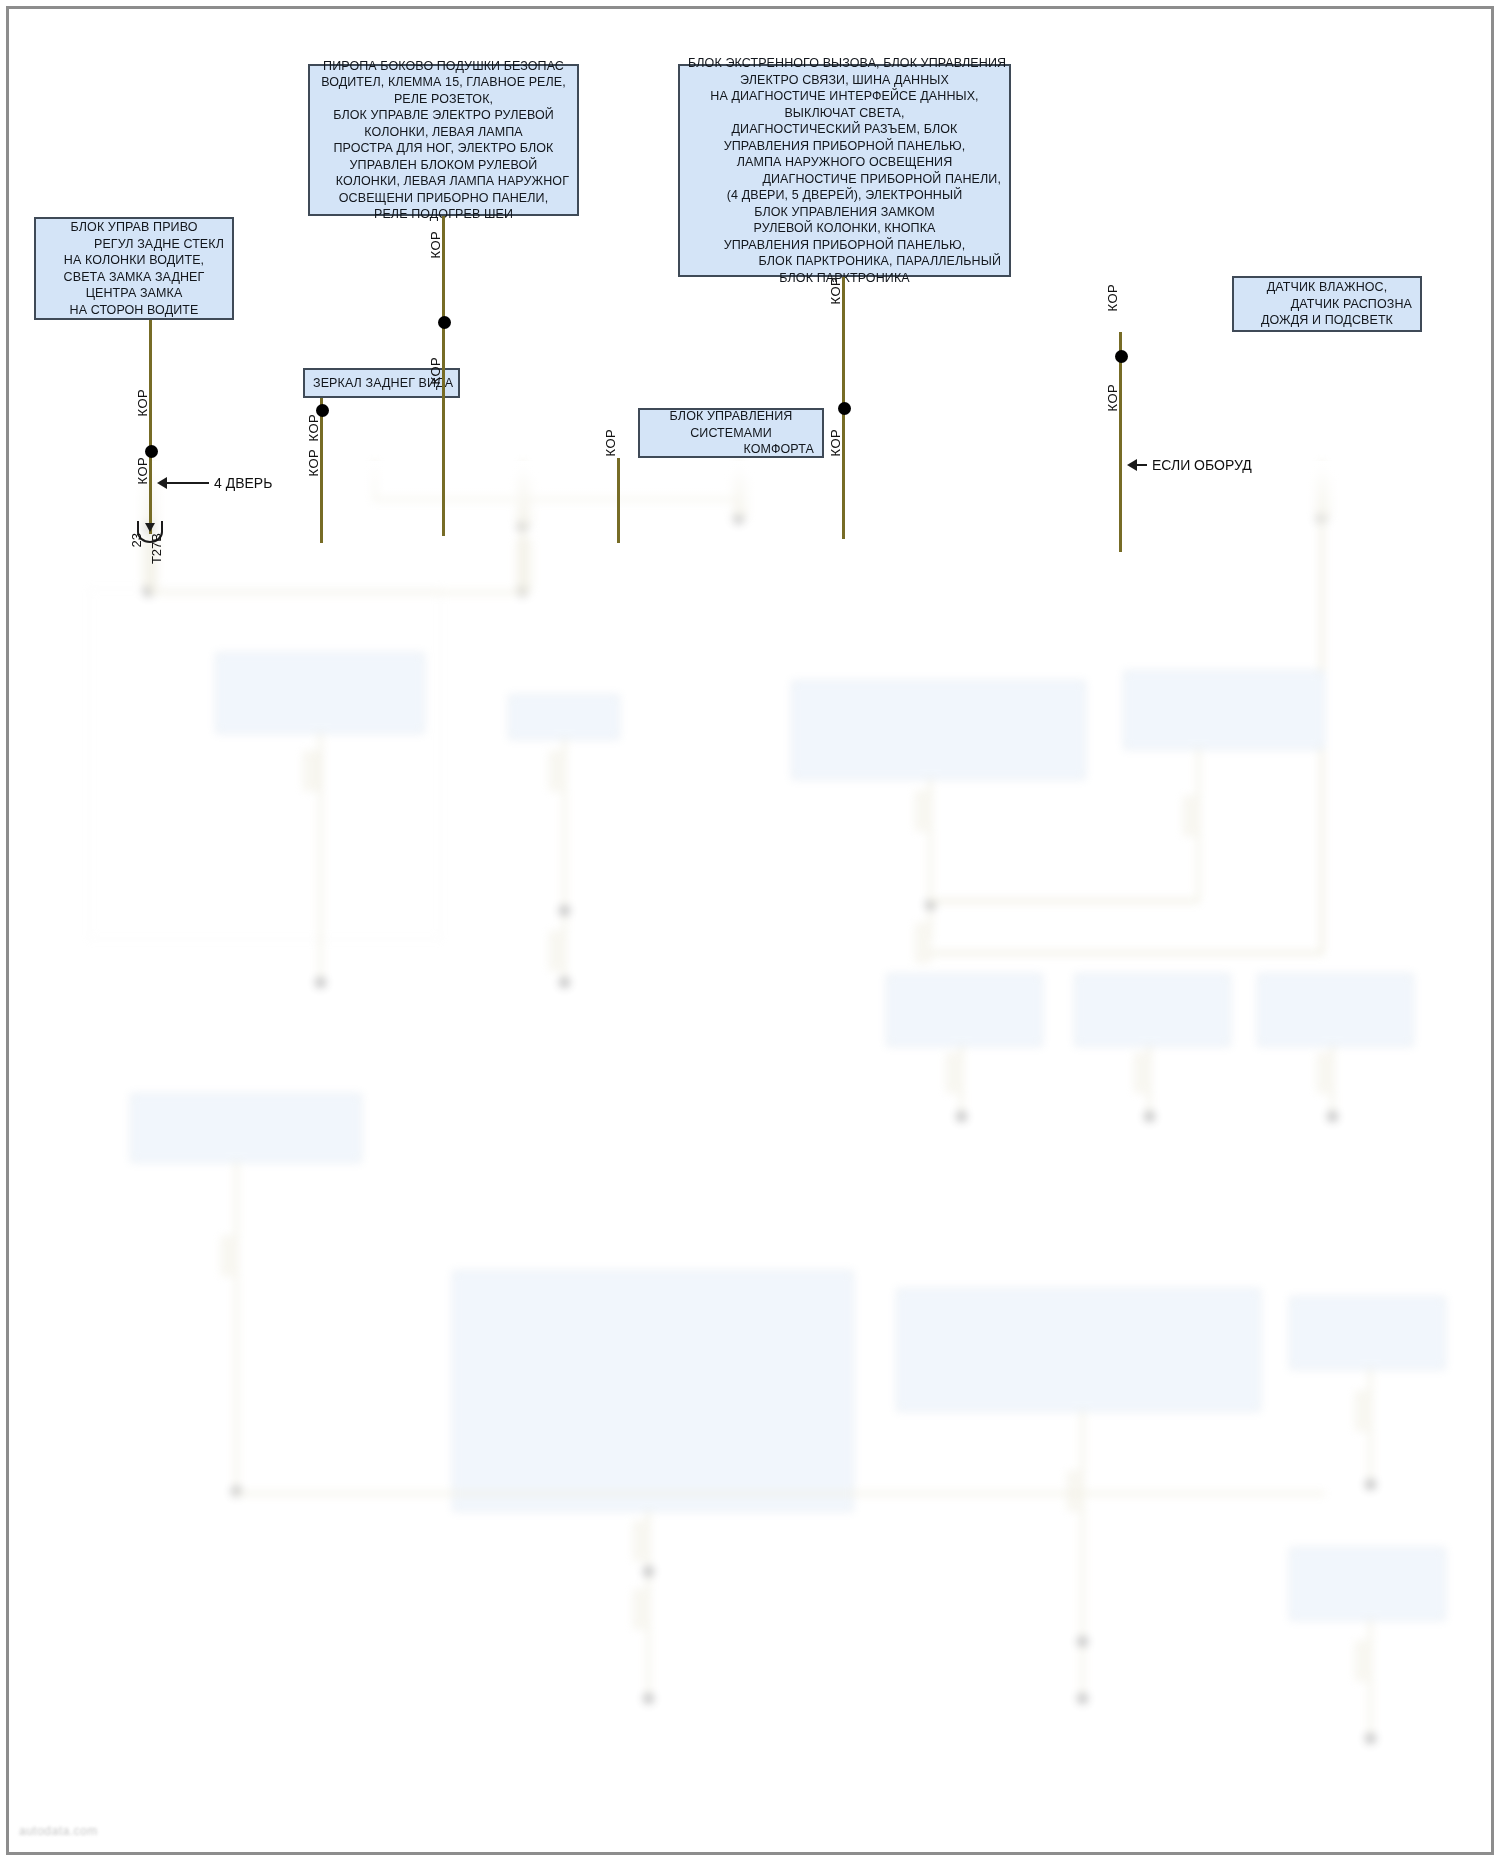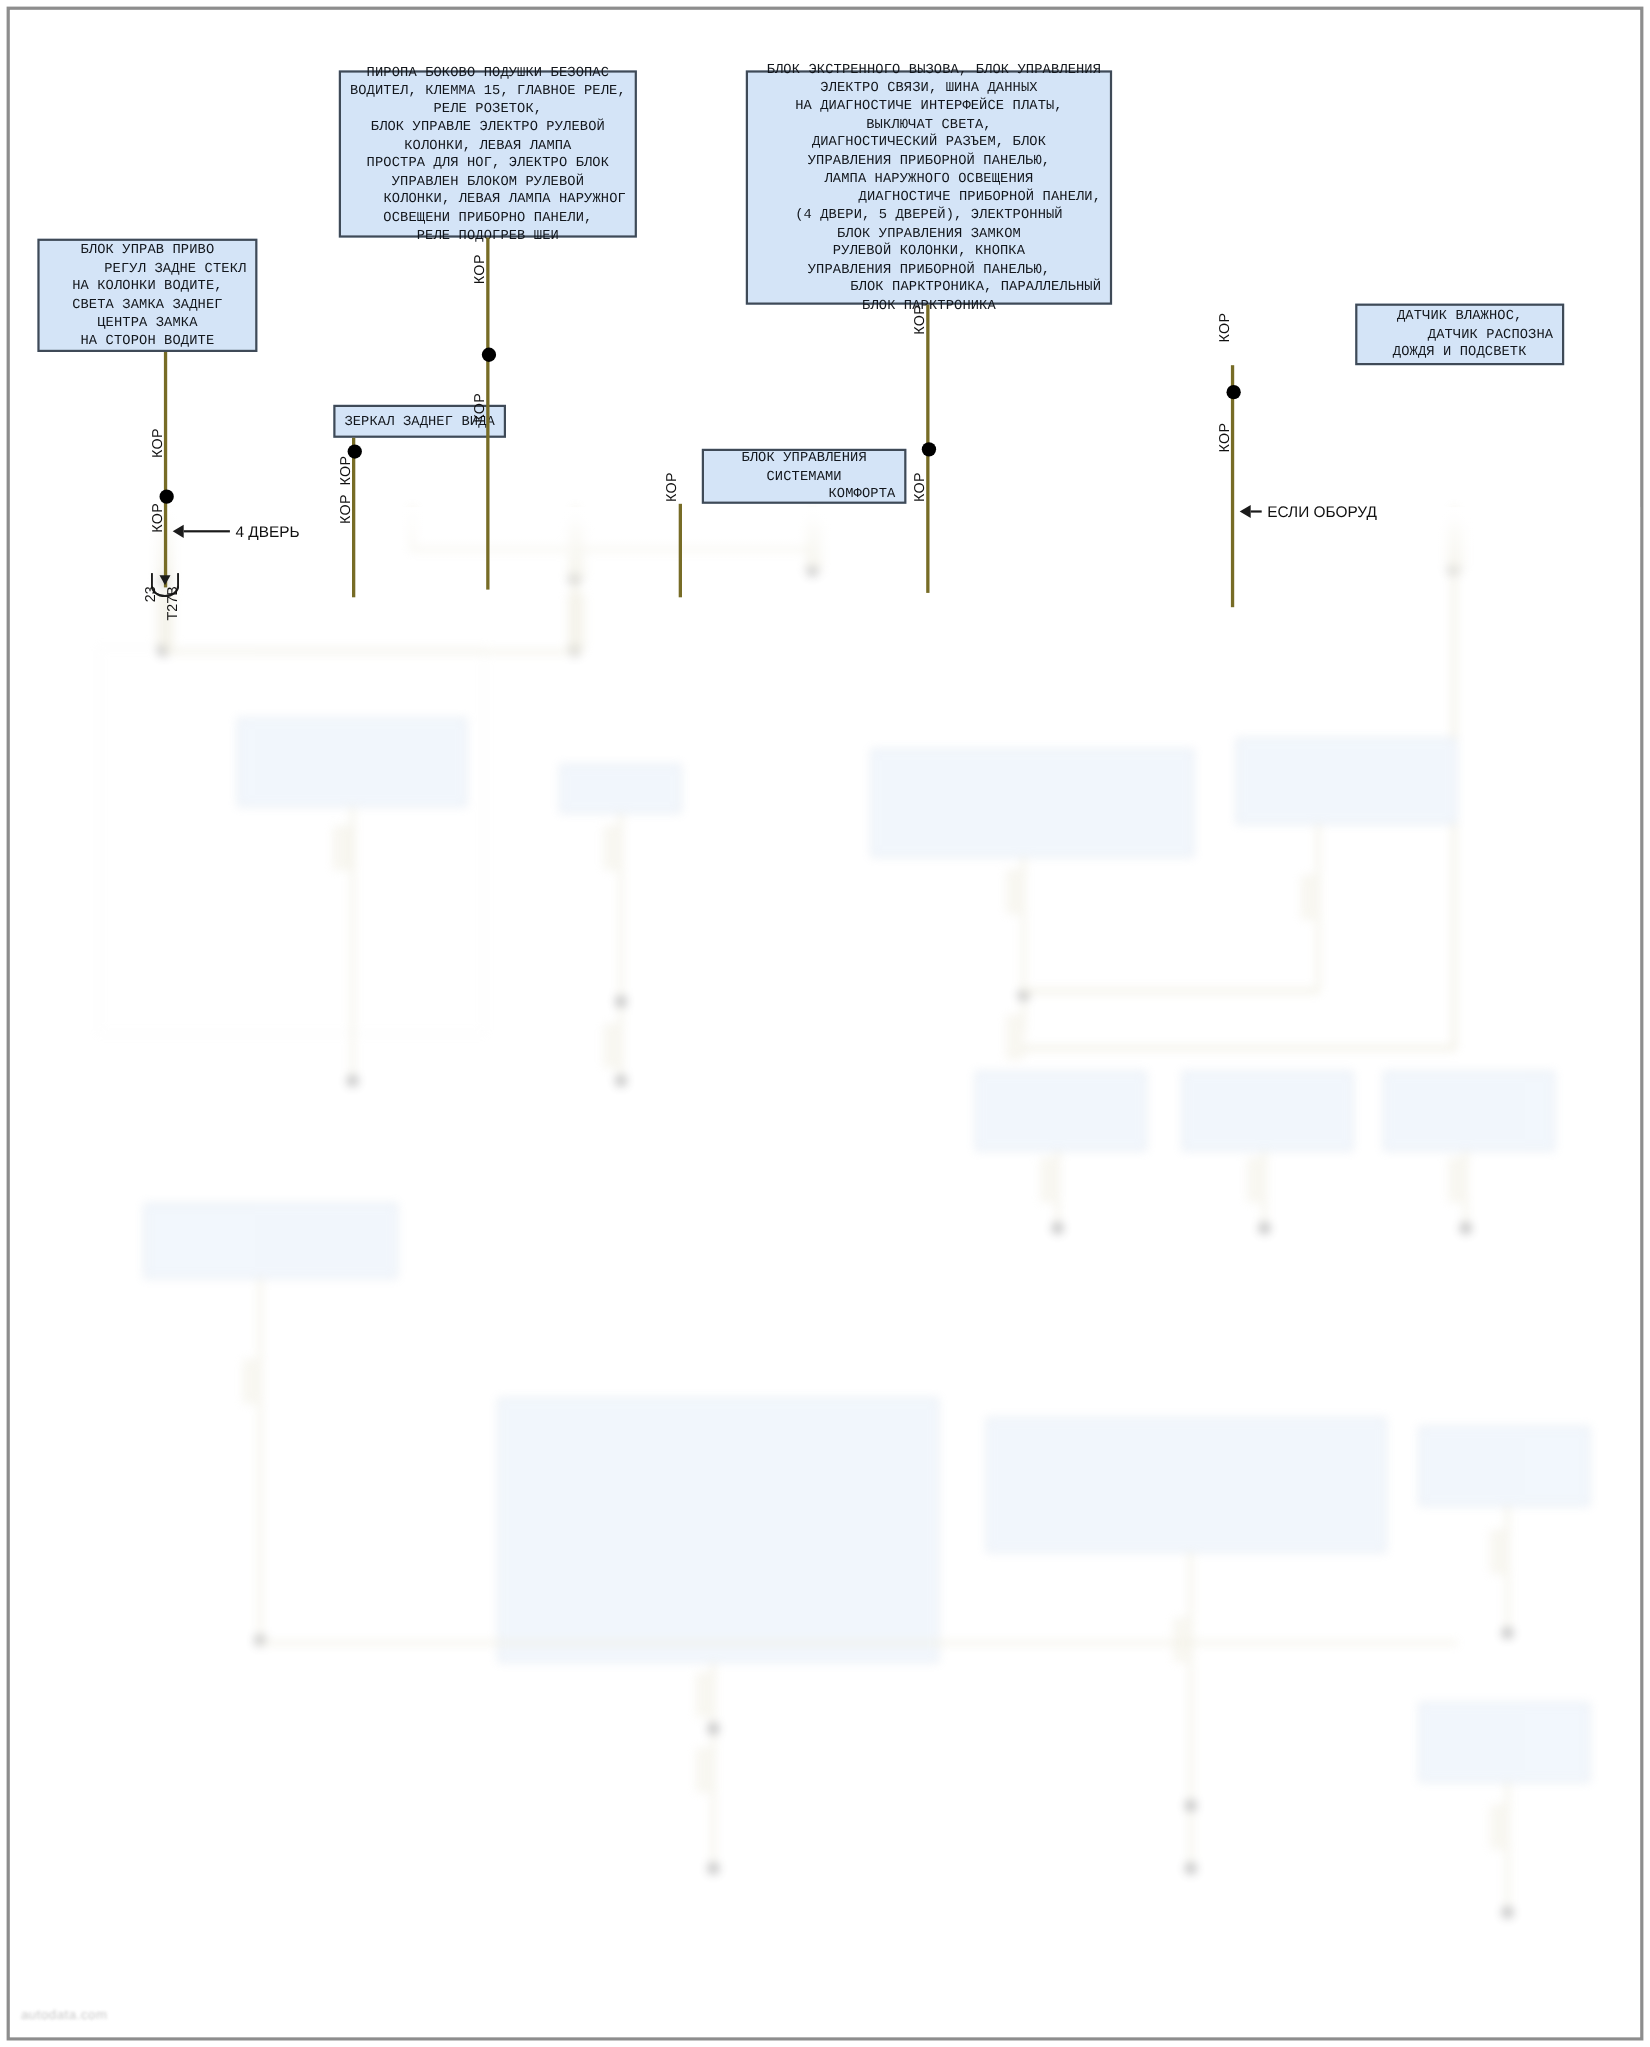--- a/index.html
+++ b/index.html
@@ -41,21 +41,20 @@
     box-sizing: border-box;
     background: #d4e4f7;
     border: 2px solid #3f4a57;
     color: #12161c;
     display: flex;
     flex-direction: column;
     justify-content: center;
     padding: 6px 8px;
     line-height: 1.32;
     letter-spacing: 0.1px;
-    font-family: Liberation Mono, monospace;
   }
   .node .ln { display: block; white-space: nowrap; }
   .node.c  { text-align: center; }
   .node.mixed .ln { text-align: center; }
   .node.mixed .ln.l { text-align: center; }
   .node.mixed .ln.r { text-align: right; }
 
   
   .wire {
     position: absolute;
@@ -382,21 +381,21 @@
         <span class="ln c">ПРОСТРА ДЛЯ НОГ, ЭЛЕКТРО БЛОК</span>
         <span class="ln c">УПРАВЛЕН БЛОКОМ РУЛЕВОЙ</span>
         <span class="ln r">КОЛОНКИ, ЛЕВАЯ ЛАМПА НАРУЖНОГ</span>
         <span class="ln c">ОСВЕЩЕНИ ПРИБОРНО ПАНЕЛИ,</span>
         <span class="ln c">РЕЛЕ ПОДОГРЕВ ШЕИ</span>
       </div>
 
       <div class="node mixed" style="left:669px; top:55px; width:333px; height:213px; font-size:12.5px;">
         <span class="ln r">БЛОК ЭКСТРЕННОГО ВЫЗОВА, БЛОК УПРАВЛЕНИЯ</span>
         <span class="ln c">ЭЛЕКТРО СВЯЗИ, ШИНА ДАННЫХ</span>
-        <span class="ln c">НА ДИАГНОСТИЧЕ ИНТЕРФЕЙСЕ ПЛАТЫ,</span>
+        <span class="ln c">НА ДИАГНОСТИЧЕ ИНТЕРФЕЙСЕ ДАННЫХ,</span>
         <span class="ln c">ВЫКЛЮЧАТ СВЕТА,</span>
         <span class="ln c">ДИАГНОСТИЧЕСКИЙ РАЗЪЕМ, БЛОК</span>
         <span class="ln c">УПРАВЛЕНИЯ ПРИБОРНОЙ ПАНЕЛЬЮ,</span>
         <span class="ln l">ЛАМПА НАРУЖНОГО ОСВЕЩЕНИЯ</span>
         <span class="ln r">ДИАГНОСТИЧЕ ПРИБОРНОЙ ПАНЕЛИ,</span>
         <span class="ln c">(4 ДВЕРИ, 5 ДВЕРЕЙ), ЭЛЕКТРОННЫЙ</span>
         <span class="ln c">БЛОК УПРАВЛЕНИЯ ЗАМКОМ</span>
         <span class="ln c">РУЛЕВОЙ КОЛОНКИ, КНОПКА</span>
         <span class="ln c">УПРАВЛЕНИЯ ПРИБОРНОЙ ПАНЕЛЬЮ,</span>
         <span class="ln r">БЛОК ПАРКТРОНИКА, ПАРАЛЛЕЛЬНЫЙ</span>

